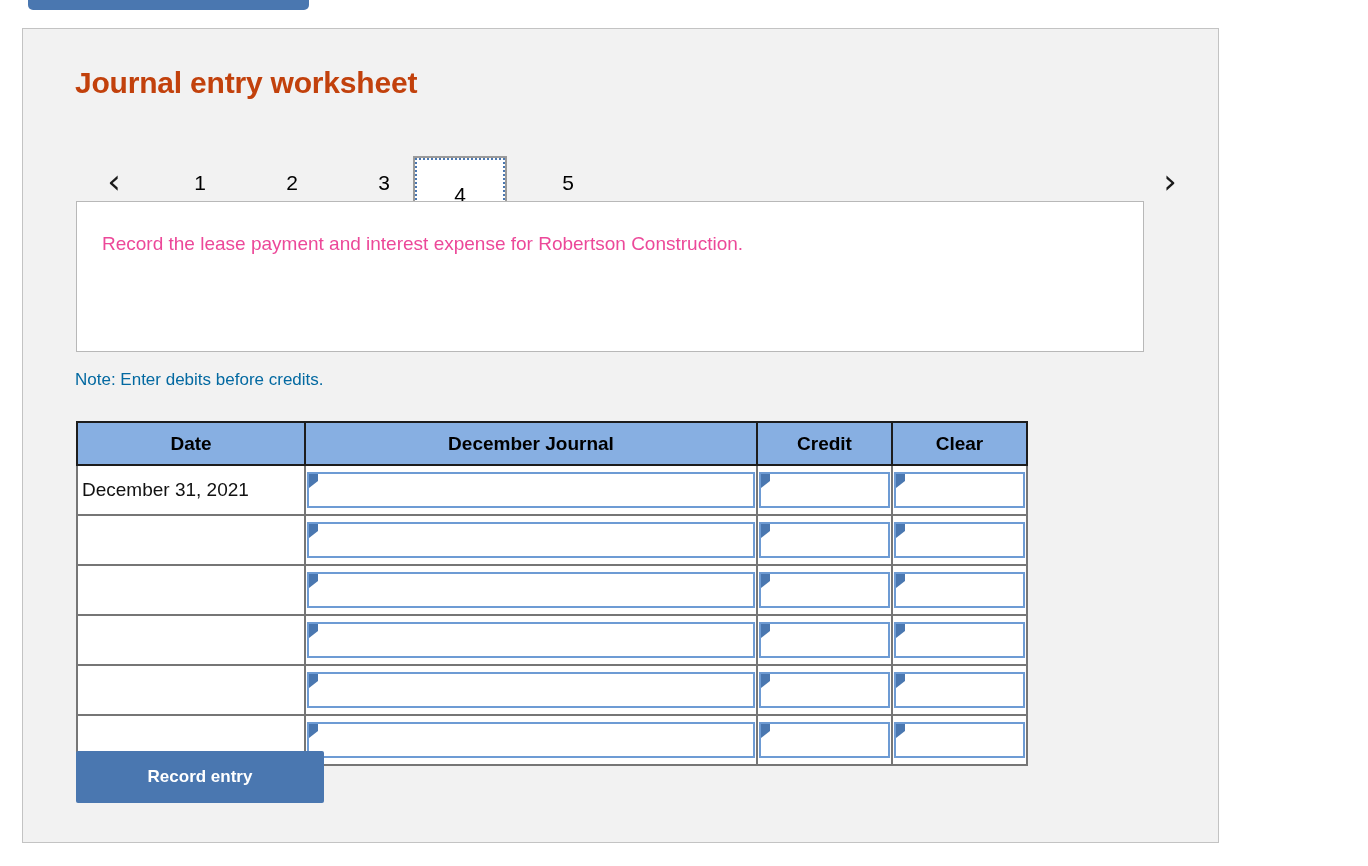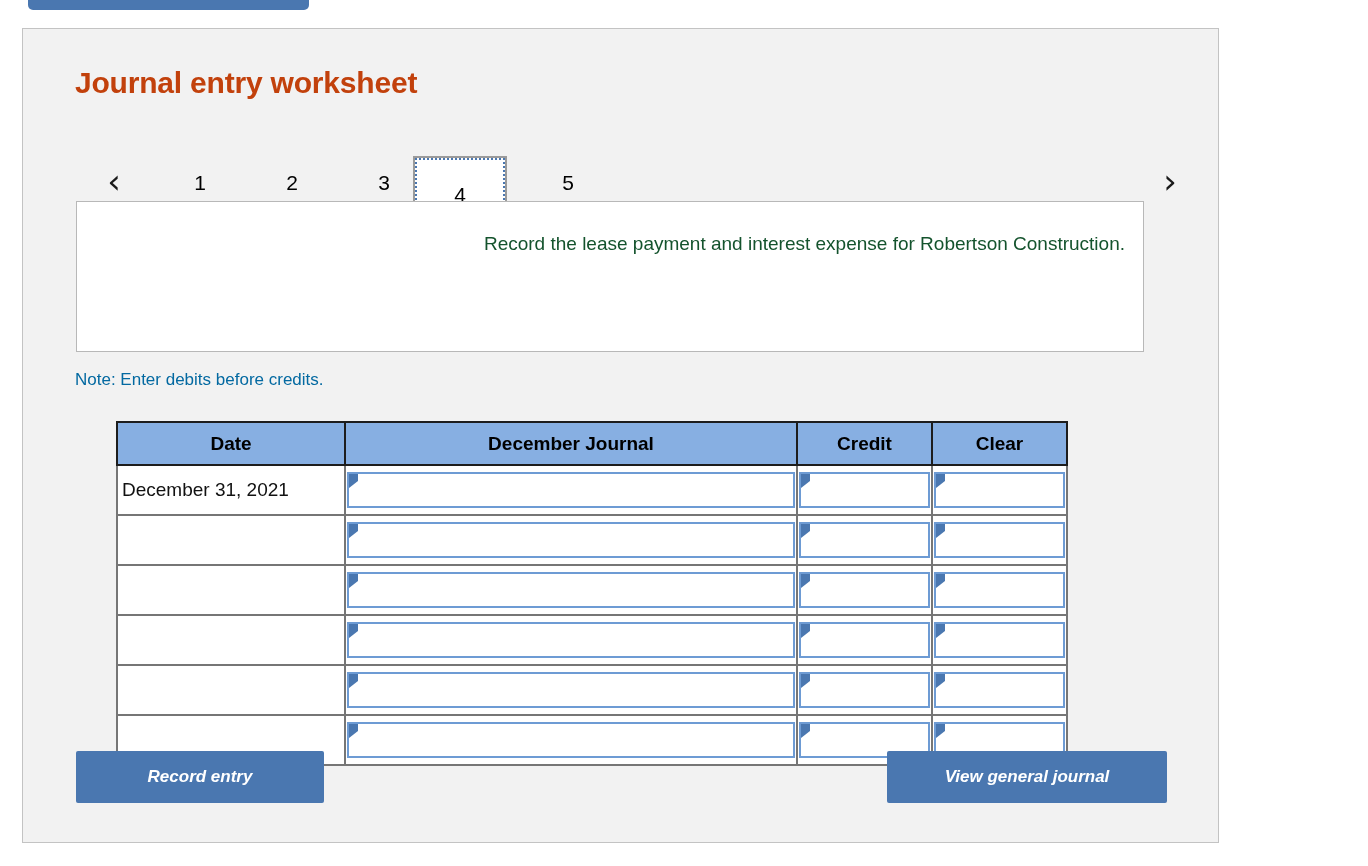--- a/index.html
+++ b/index.html
@@ -111,42 +111,40 @@
     background: #ffffff;
     border: 1px solid #b8b8b8;
     box-sizing: border-box;
   }
   .desc-text {
     position: absolute;
     left: 25px;
     top: 30px;
     right: 18px;
     font-size: 19px;
-    color: #14532d;
+    color: #ec4899;
     line-height: 24px;
-    text-align: right;
   }
 
   .note {
     position: absolute;
     left: 52px;
     top: 341px;
     font-size: 17px;
     color: #0369a1;
   }
 
   
   .jtable {
     position: absolute;
     left: 53px;
     top: 392px;
     width: 950px;
     border-collapse: collapse;
     table-layout: fixed;
-    margin-left: 40px;
   }
   .jtable th {
     background: #87afe2;
     border: 2px solid #1d1d1d;
     font-size: 19px;
     font-weight: bold;
     color: #000000;
     height: 41px;
     padding: 0;
     text-align: center;
@@ -201,21 +199,20 @@
     color: #ffffff;
     font-size: 17px;
     font-weight: bold;
     line-height: 52px;
     text-align: center;
     border: none;
     border-radius: 2px;
     cursor: pointer;
     font-family: "Liberation Sans", sans-serif;
     padding: 0;
-    font-style: italic;
   }
   .btn-record { left: 53px;  top: 722px; width: 248px; }
   .btn-clear  { left: 374px; top: 722px; width: 247px; }
   .btn-view   { left: 864px; top: 722px; width: 280px; }
 </style>
 </head>
 <body>
 
 <div class="top-cut-button"></div>
 
@@ -362,15 +359,14 @@
         <td class="inputcell">
           <div class="cell-input">
               <span class="tri"></span>
             </div>
         </td>
       </tr>
     </tbody>
   </table>
 
   <button class="btn btn-record">Record entry</button>
-  <button class="btn btn-view">View general journal</button>
 
 </div>
 
 </body></html>

